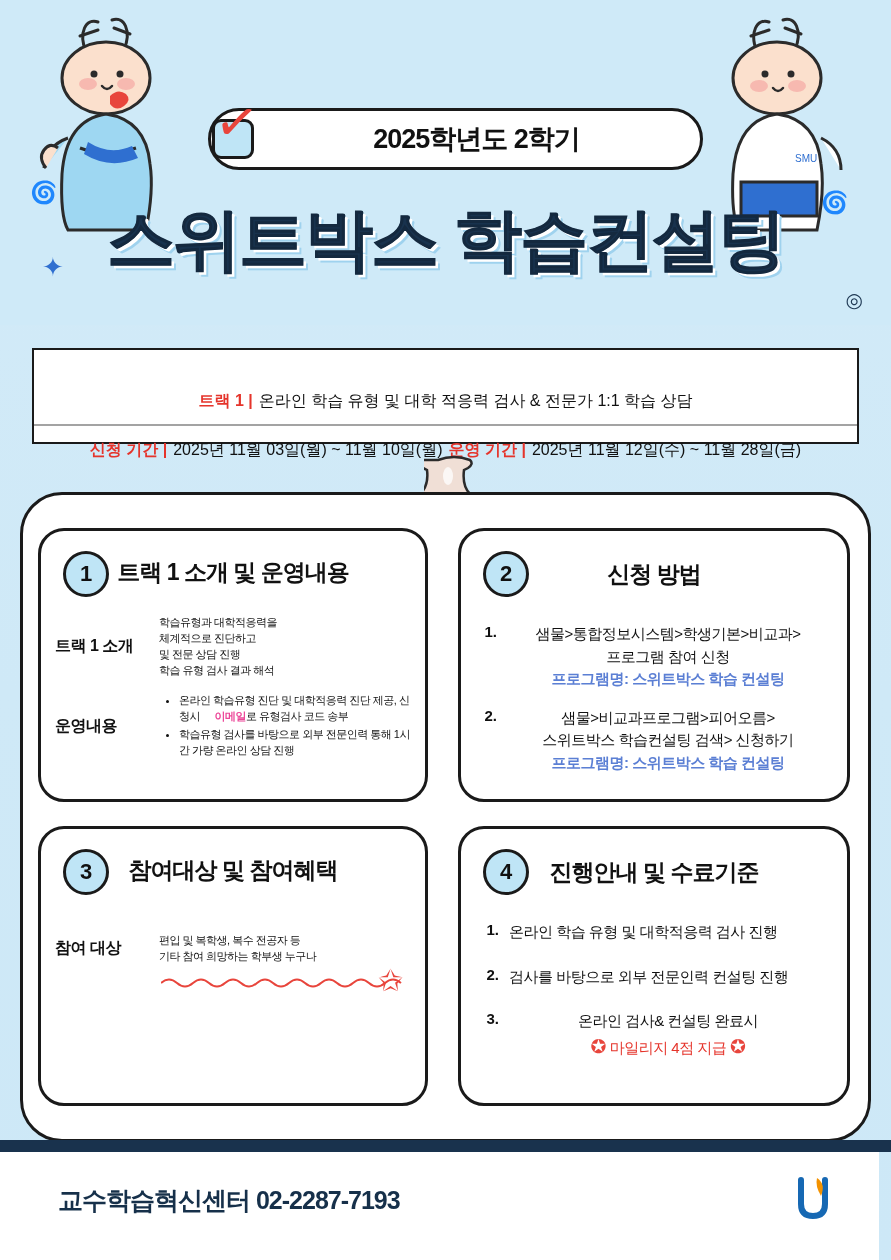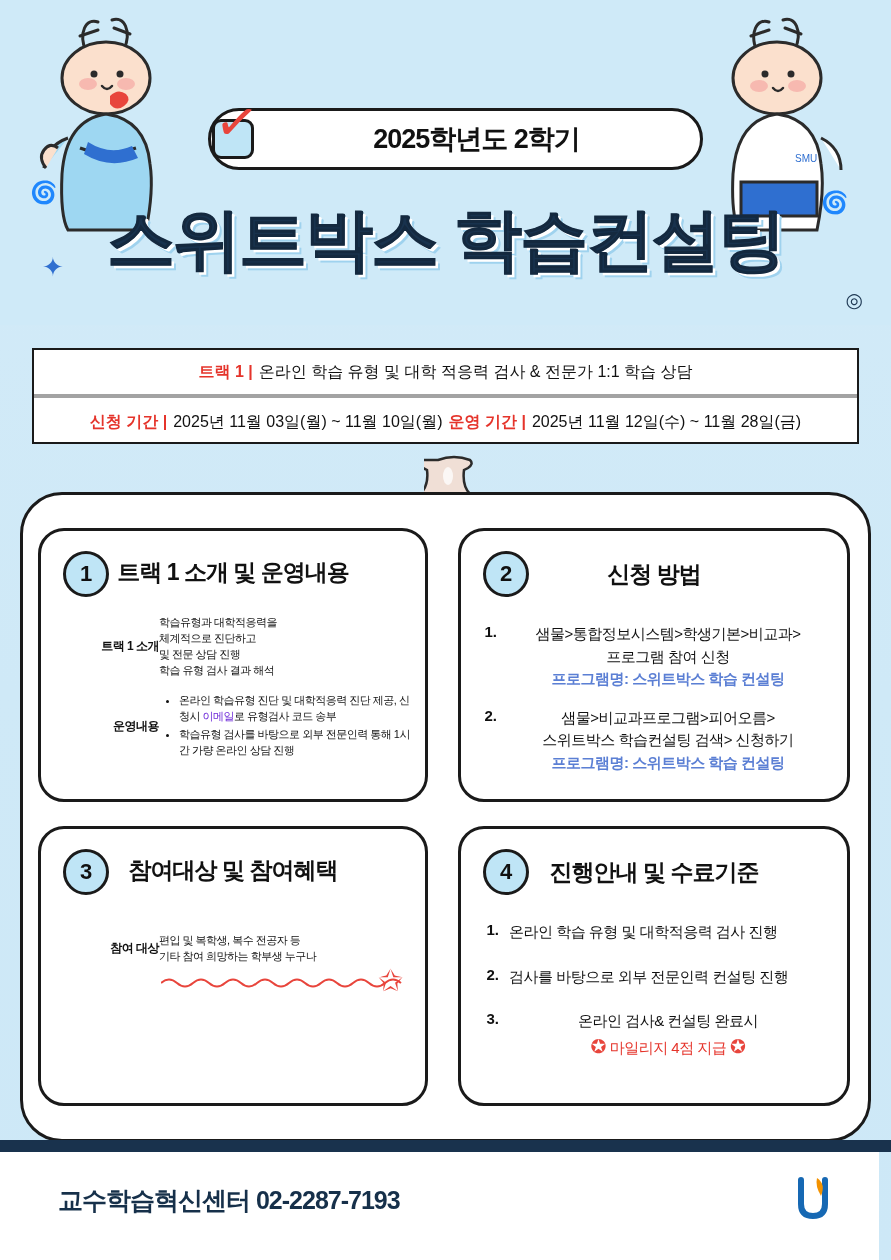--- a/index.html
+++ b/index.html
@@ -65,21 +65,21 @@
 
   
   .info-box {
     position:absolute; left:32px; top:348px; width:827px; height:96px;
     background:#fff; border:2px solid #1a1a1a;
   }
   .info-row {
     display:flex; align-items:center; justify-content:center;
     height:48px; font-size:16px; color:#111; gap:6px; white-space:nowrap;
   }
-  .info-row.first { border-bottom:4px solid #a3a3a3; }
+  .info-row.first { border-bottom:2px solid #a3a3a3;margin-top:28px; }
   .tag-red { color:#e5342b; font-weight:bold; }
 
   
   .panel {
     position:absolute; left:20px; top:492px; width:851px; height:650px;
     background:#ffffff; border:3px solid #1a1a1a; border-radius:42px;
   }
 
   
   .pin { position:absolute; left:424px; top:452px; width:60px; height:70px; }
@@ -103,31 +103,31 @@
     text-align:center; font-size:23px; font-weight:bold; color:#111;
     letter-spacing:-1px;
   }
   .c2 .card-title, .c4 .card-title { top:28px; }
 
   .body { position:absolute; left:0; right:0; top:82px; bottom:10px; }
 
   
   .lrow { display:flex; align-items:center; padding:0 14px; }
   .lrow .lbl {
-    width:104px; text-align:right; font-size:12px; font-weight:bold; color:#111;
+    width:104px; text-align:left; font-size:16px; font-weight:bold; color:#111;
     letter-spacing:-0.5px; flex:none;
   }
   .lrow .val {
     flex:1; text-align:left; font-size:11px; color:#111; line-height:1.45;
     letter-spacing:-0.5px;
   }
   .bullets { text-align:left; padding-left:4px; }
   .bullets li { margin:0 0 2px 0; }
   .bullets ul { margin:0; padding-left:16px; }
-  .hl-red { color:#6d28d9; font-weight:normal; }
+  .hl-red { color:#ec4899; font-weight:bold;margin-left:12px; }
 
   
   .steps { padding:4px 18px 0 18px; }
   .step { display:flex; gap:10px; margin-bottom:14px; }
   .step .n { font-size:15px; font-weight:bold; width:18px; flex:none; text-align:right; color:#111; }
   .step .t { flex:1; text-align:center; font-size:15px; line-height:1.5; color:#111; letter-spacing:-0.5px; }
   .prog { color:#5b7fd4; font-weight:bold; }
 
   .steps4 { padding:10px 20px 0 20px; }
   .steps4 .step { margin-bottom:22px; }

